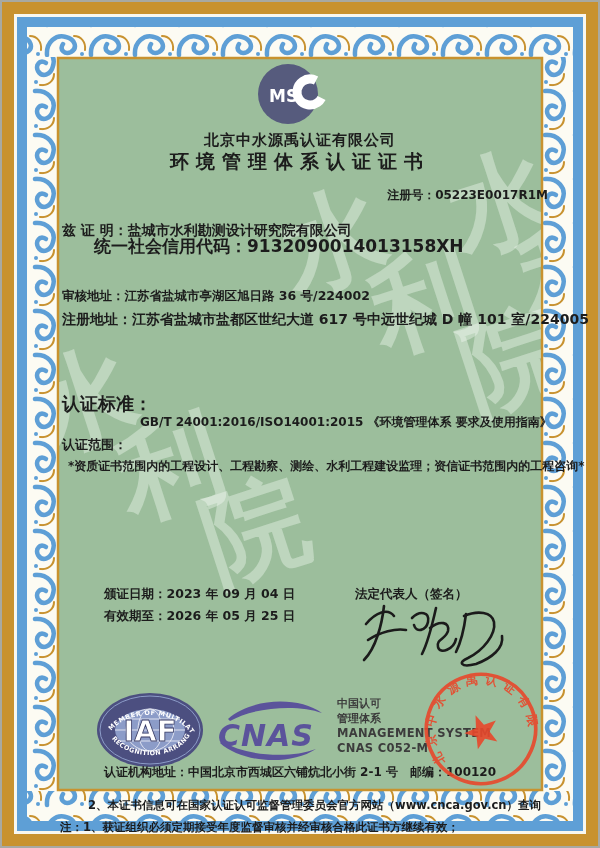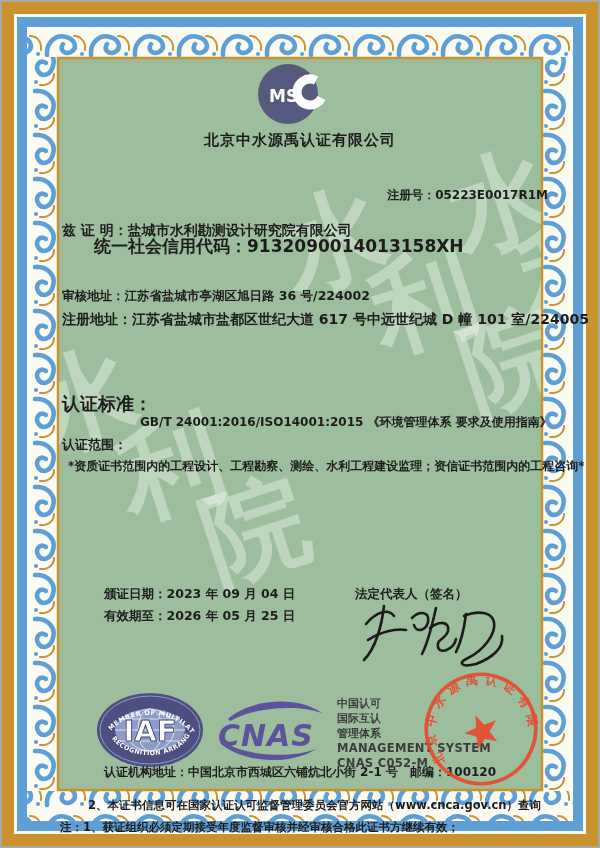--- a/index.html
+++ b/index.html
@@ -86,20 +86,21 @@
 
   <div id="content">
 
     <svg class="abs" style="left:258px;top:61px;" width="94" height="68" viewBox="0 0 94 68">
       <circle cx="30" cy="33" r="30" fill="#565B7D"></circle>
       <circle cx="52" cy="31" r="13" fill="none" stroke="#FFFFFF" stroke-width="9" stroke-dasharray="61 21" stroke-dashoffset="-14" transform="rotate(-35 52 31)"></circle>
       <text x="11" y="41" font-size="17" font-weight="800" fill="#FFFFFF">MS</text>
     </svg>
 
     <div class="abs ctr b issuer">北京中水源禹认证有限公司</div>
+    <div class="abs ctr b cert-title">环境管理体系认证证书</div>
 
     <div class="abs b regno">
       <span>注册号：</span><span>05223E0017R1M</span>
     </div>
 
     <div class="abs b line-certify">
       <span>兹 证 明：</span><span>盐城市水利勘测设计研究院有限公司</span>
     </div>
     <div class="abs b line-credit">
       <span>统一社会信用代码：</span><span>9132090014013158XH</span>
@@ -163,21 +164,20 @@
     </svg>
 
     <svg class="abs cnas" width="122" height="64" viewBox="0 0 122 64">
       <path d="M16,18 C40,-3 86,-5 110,12 C86,3 42,6 18,20 Z" fill="#5B539B"></path>
       <path d="M8,42 C30,62 78,65 104,48 C78,58 32,55 10,40 Z" fill="#5B539B"></path>
       <text x="6" y="45" font-size="30" font-weight="800" font-style="italic" fill="#5B539B" letter-spacing="1">CNAS</text>
     </svg>
 
     <div class="abs accred">
       <div>中国认可</div>
-      <div>国际互认</div>
       <div>管理体系</div>
       <div class="en">MANAGEMENT SYSTEM</div>
       <div class="en">CNAS C052-M</div>
     </div>
 
     <svg class="abs seal" width="126" height="126" viewBox="0 0 120 120">
       <g transform="rotate(-22 60 60)" opacity="0.9">
         <circle cx="60" cy="60" r="52" fill="none" stroke="#E8482C" stroke-width="3.5"></circle>
         <polygon points="60,46 64.1,57.3 76.2,57.7 66.7,65.2 70,76.8 60,70 50,76.8 53.3,65.2 43.8,57.7 55.9,57.3" fill="#E8482C"></polygon>
         <defs>

